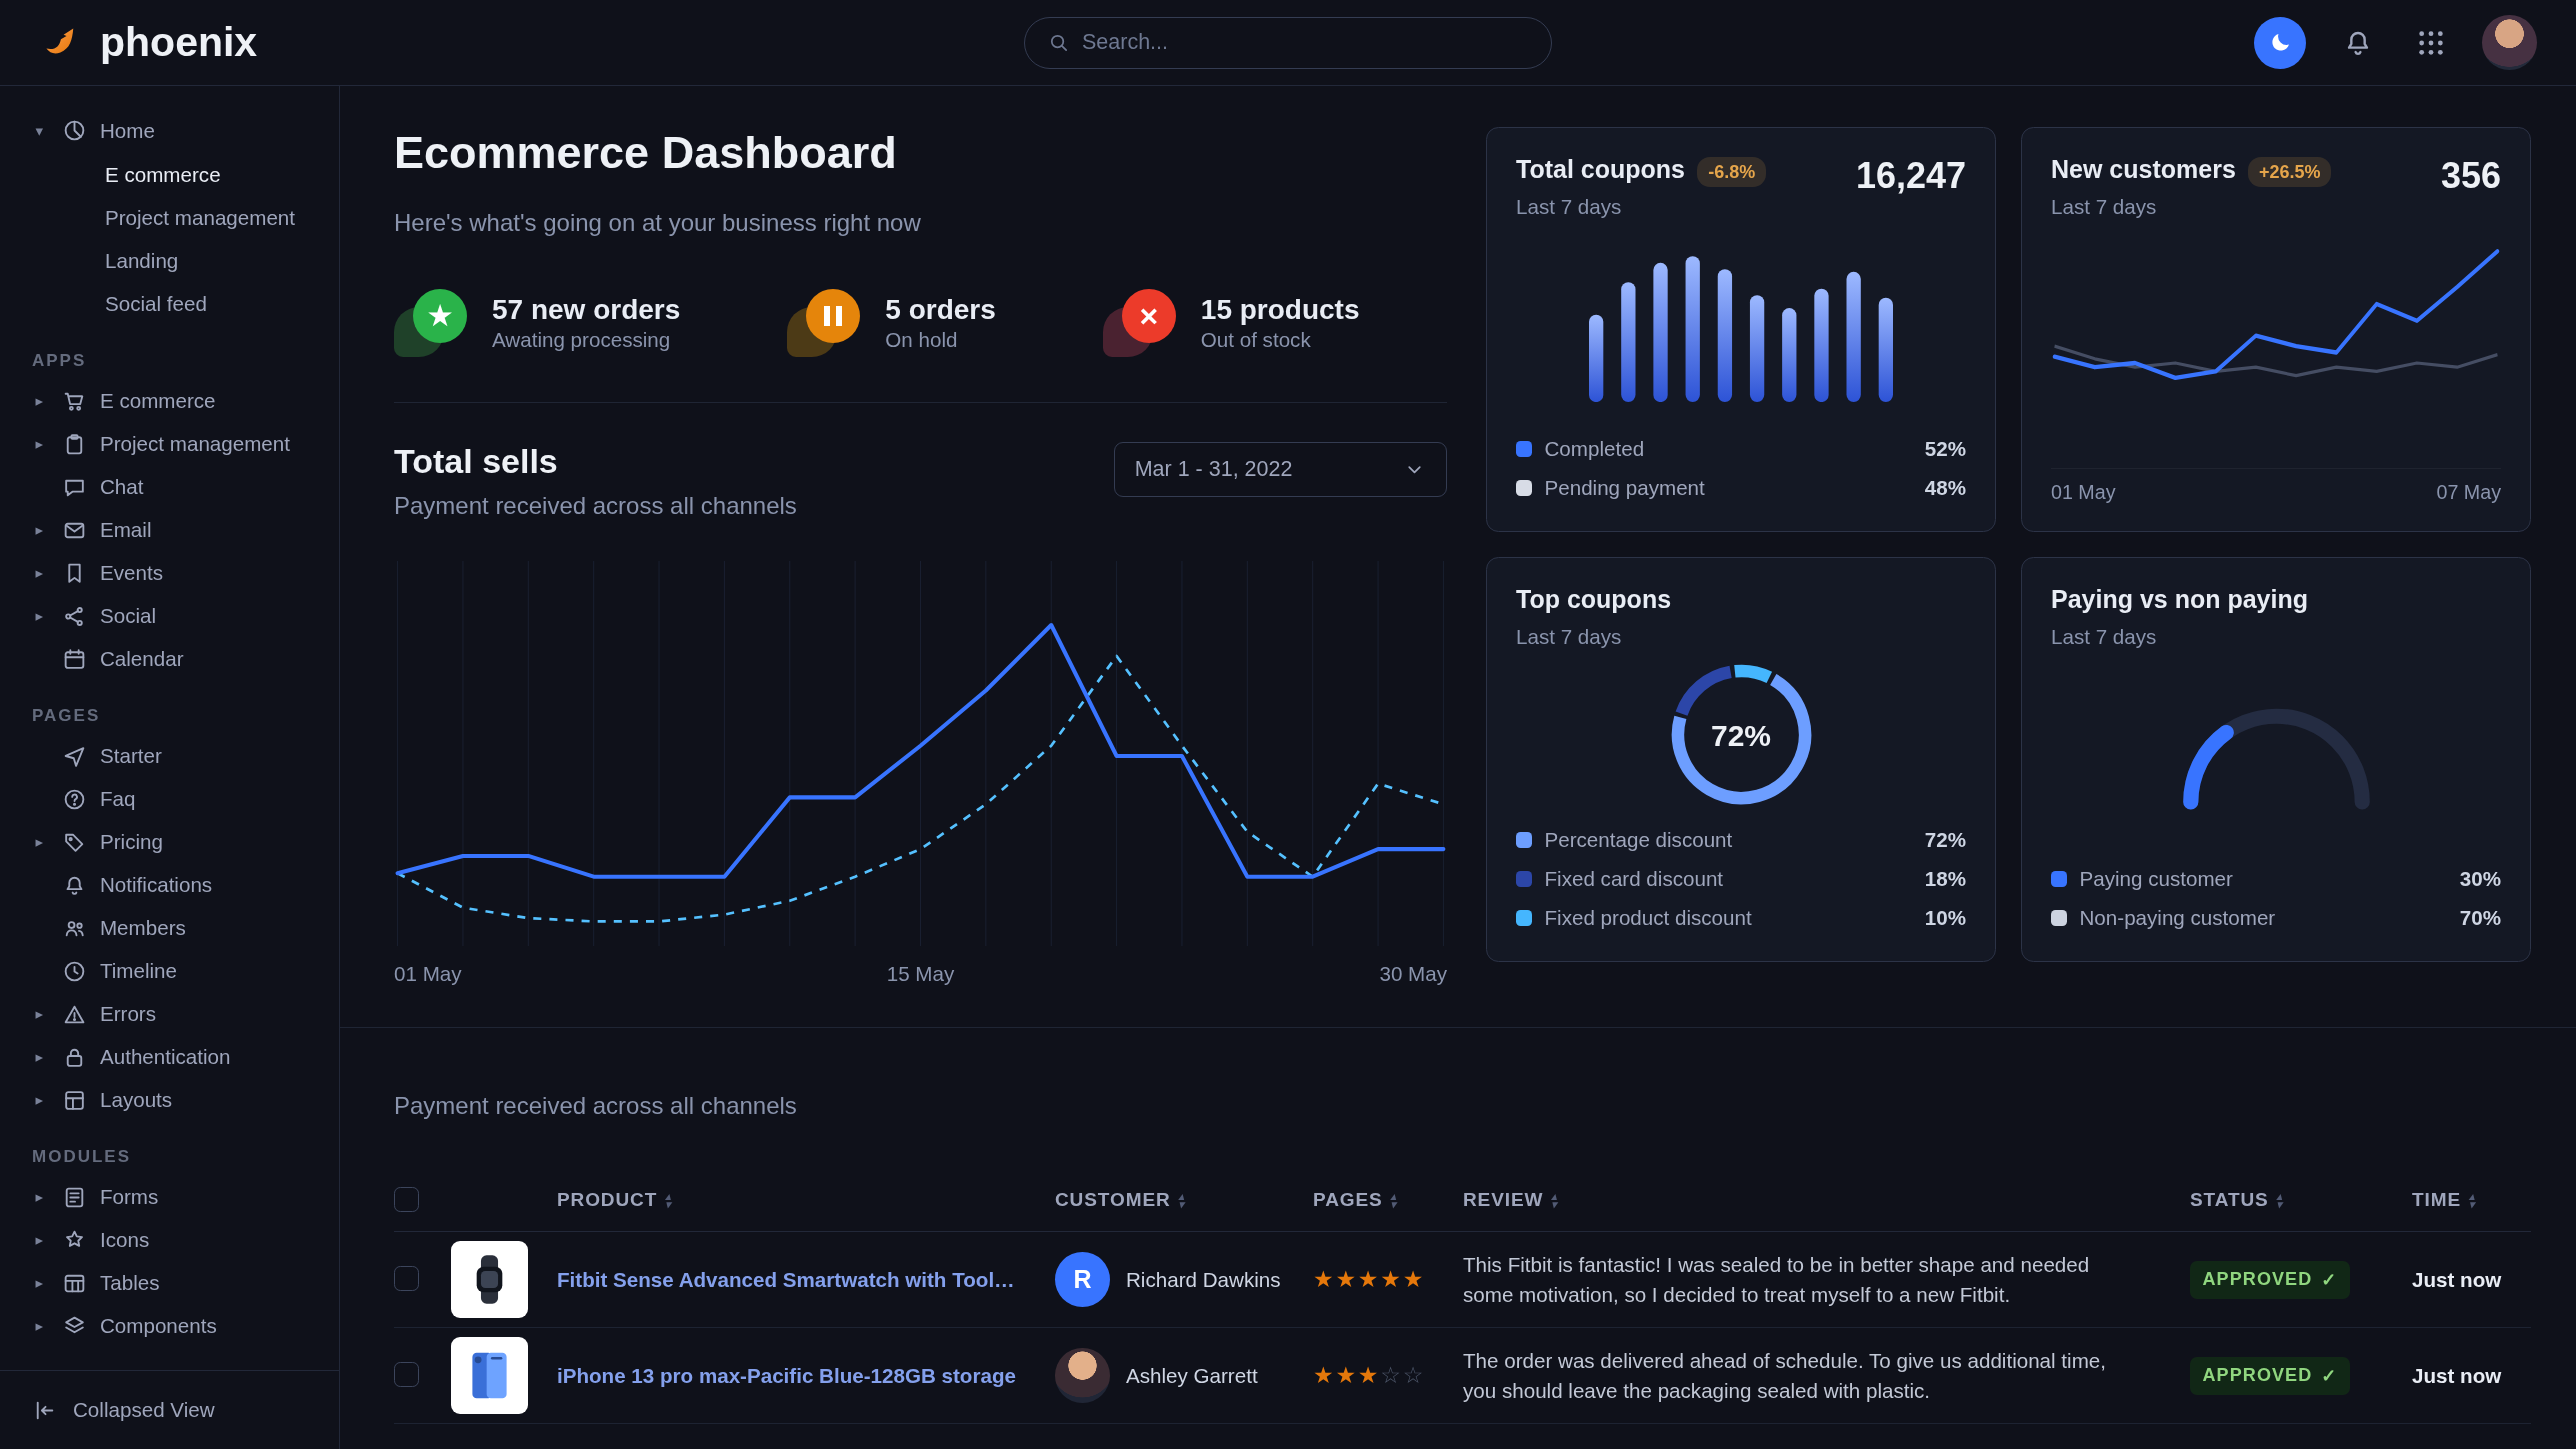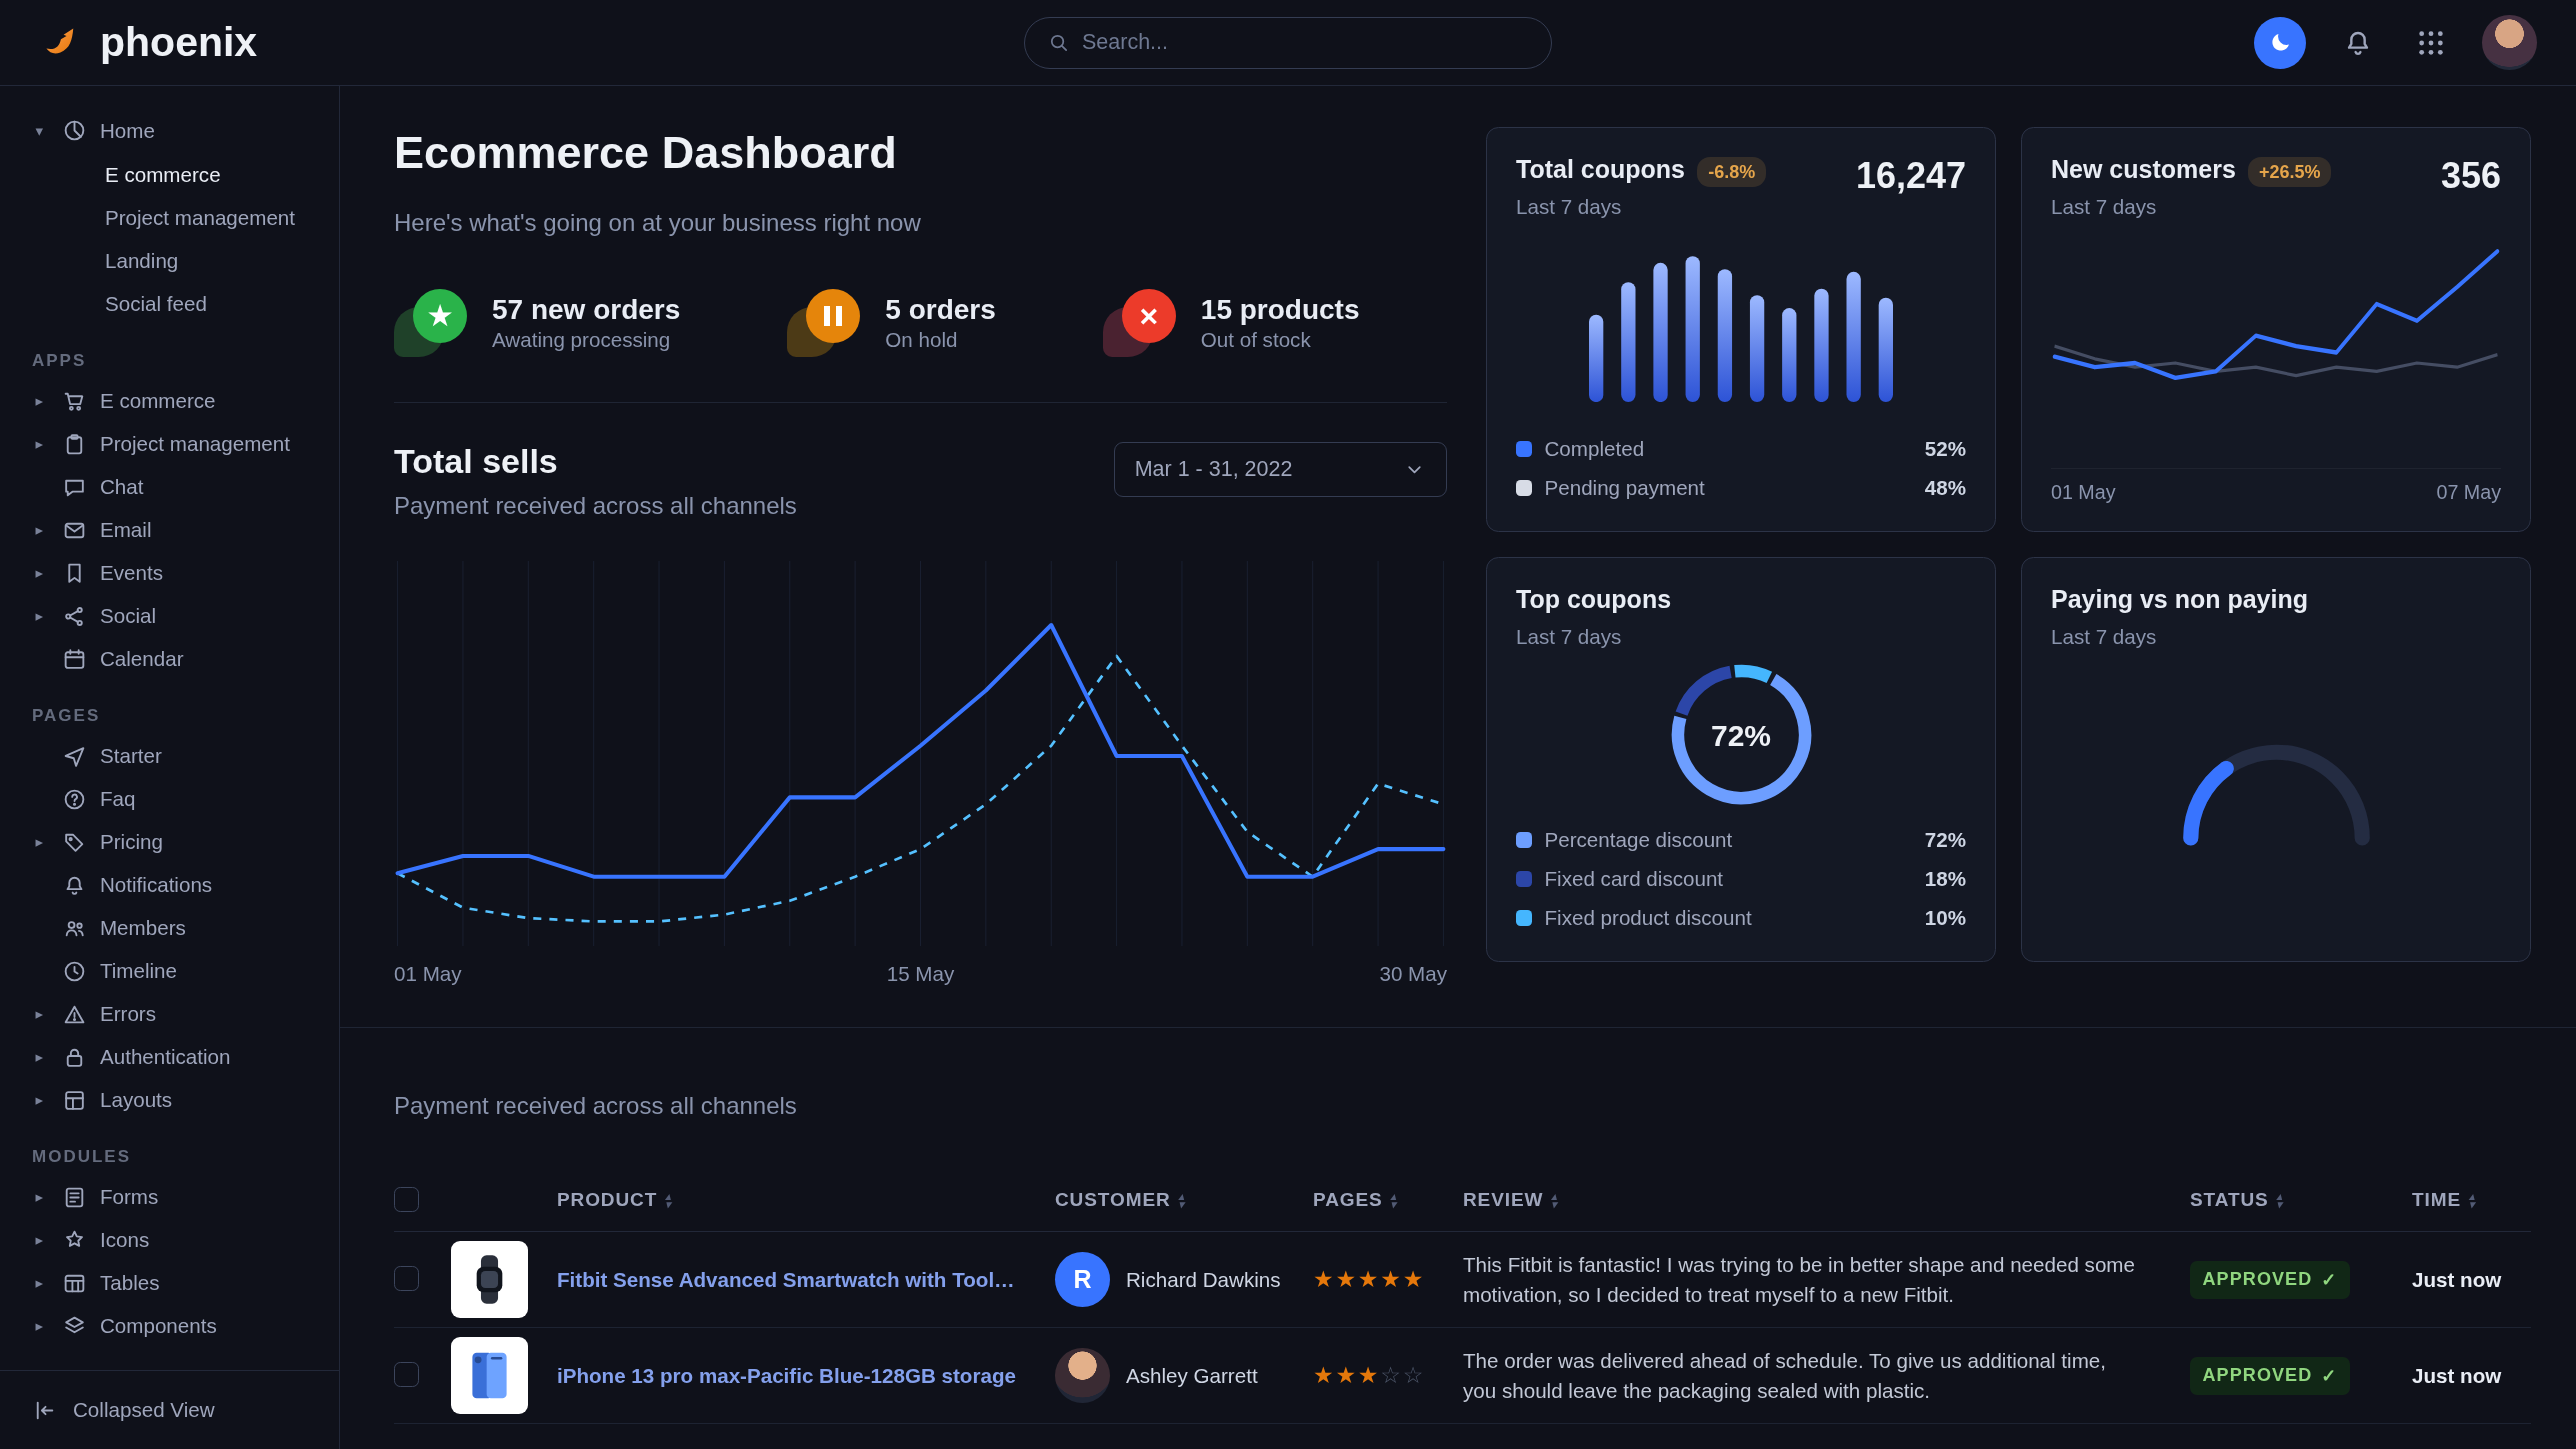--- a/index.html
+++ b/index.html
@@ -623,20 +623,32 @@
                 <span class="card-title">Paying vs non paying</span>
                 <div class="card-sub">Last 7 days</div>
               </div>
             </div>
             <div class="chart-flex">
                 <svg width="211" height="125" viewBox="0 0 236 140">
                   <path d="M22 122 A96 96 0 0 1 214 122" fill="none" stroke="#242c42" stroke-width="17" stroke-linecap="round"></path>
                   <path d="M22 122 A96 96 0 0 1 214 122" fill="none" stroke="#3874ff" stroke-width="17" stroke-linecap="round" stroke-dasharray="90.5 999"></path>
                 </svg>
               </div>
+            <div class="legend">
+                <div class="legend-row">
+                  <span class="dot" style="background:#3874ff"></span>
+                  <span class="legend-label">Paying customer</span>
+                  <span class="legend-value">30%</span>
+                </div>
+                <div class="legend-row">
+                  <span class="dot" style="background:#cdd3e0"></span>
+                  <span class="legend-label">Non-paying customer</span>
+                  <span class="legend-value">70%</span>
+                </div>
+              </div>
           </div>
         </section>
       </div>
 
       <section class="reviews">
         <div class="reviews-head">
           <div>
             <div class="sells-sub">Payment received across all channels</div>
           </div>
         </div>
@@ -704,21 +716,21 @@
                 </div>
                 <div>
                   <a class="product-link">Fitbit Sense Advanced Smartwatch with Tools fo...</a>
                 </div>
                 <div class="cust">
                   <span class="avatar initial">R</span>
                   <span class="cust-name">Richard Dawkins</span>
                 </div>
                 <div class="stars"><i class="fill">★</i><i class="fill">★</i><i class="fill">★</i><i class="fill">★</i><i class="fill">★</i></div>
                 <div>
-                  <p class="review-text">This Fitbit is fantastic! I was trying to be in better shape and needed some motivation, so I decided to treat myself to a new Fitbit.</p>
+                  <p class="review-text">This Fitbit is fantastic! I was sealed to be in better shape and needed some motivation, so I decided to treat myself to a new Fitbit.</p>
                 </div>
                 <div><span class="status-badge">
                     <span>APPROVED</span>
                     <i style="font-style:normal">✓</i>
                   </span></div>
                 <div class="time-cell">Just now</div>
               </div>
               <div class="trow">
                 <div><span class="checkbox"></span></div>
                 <div>

